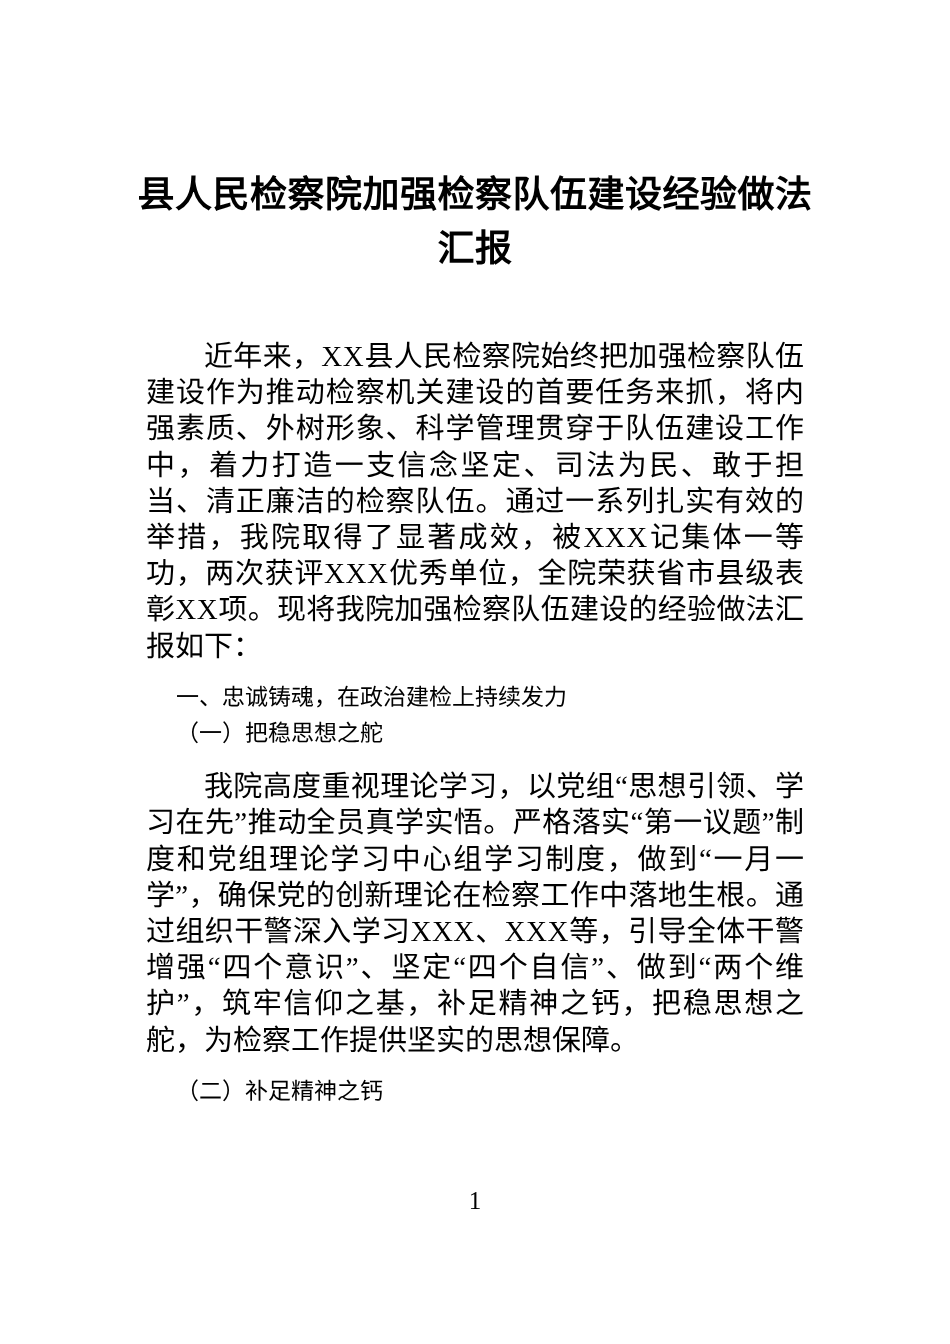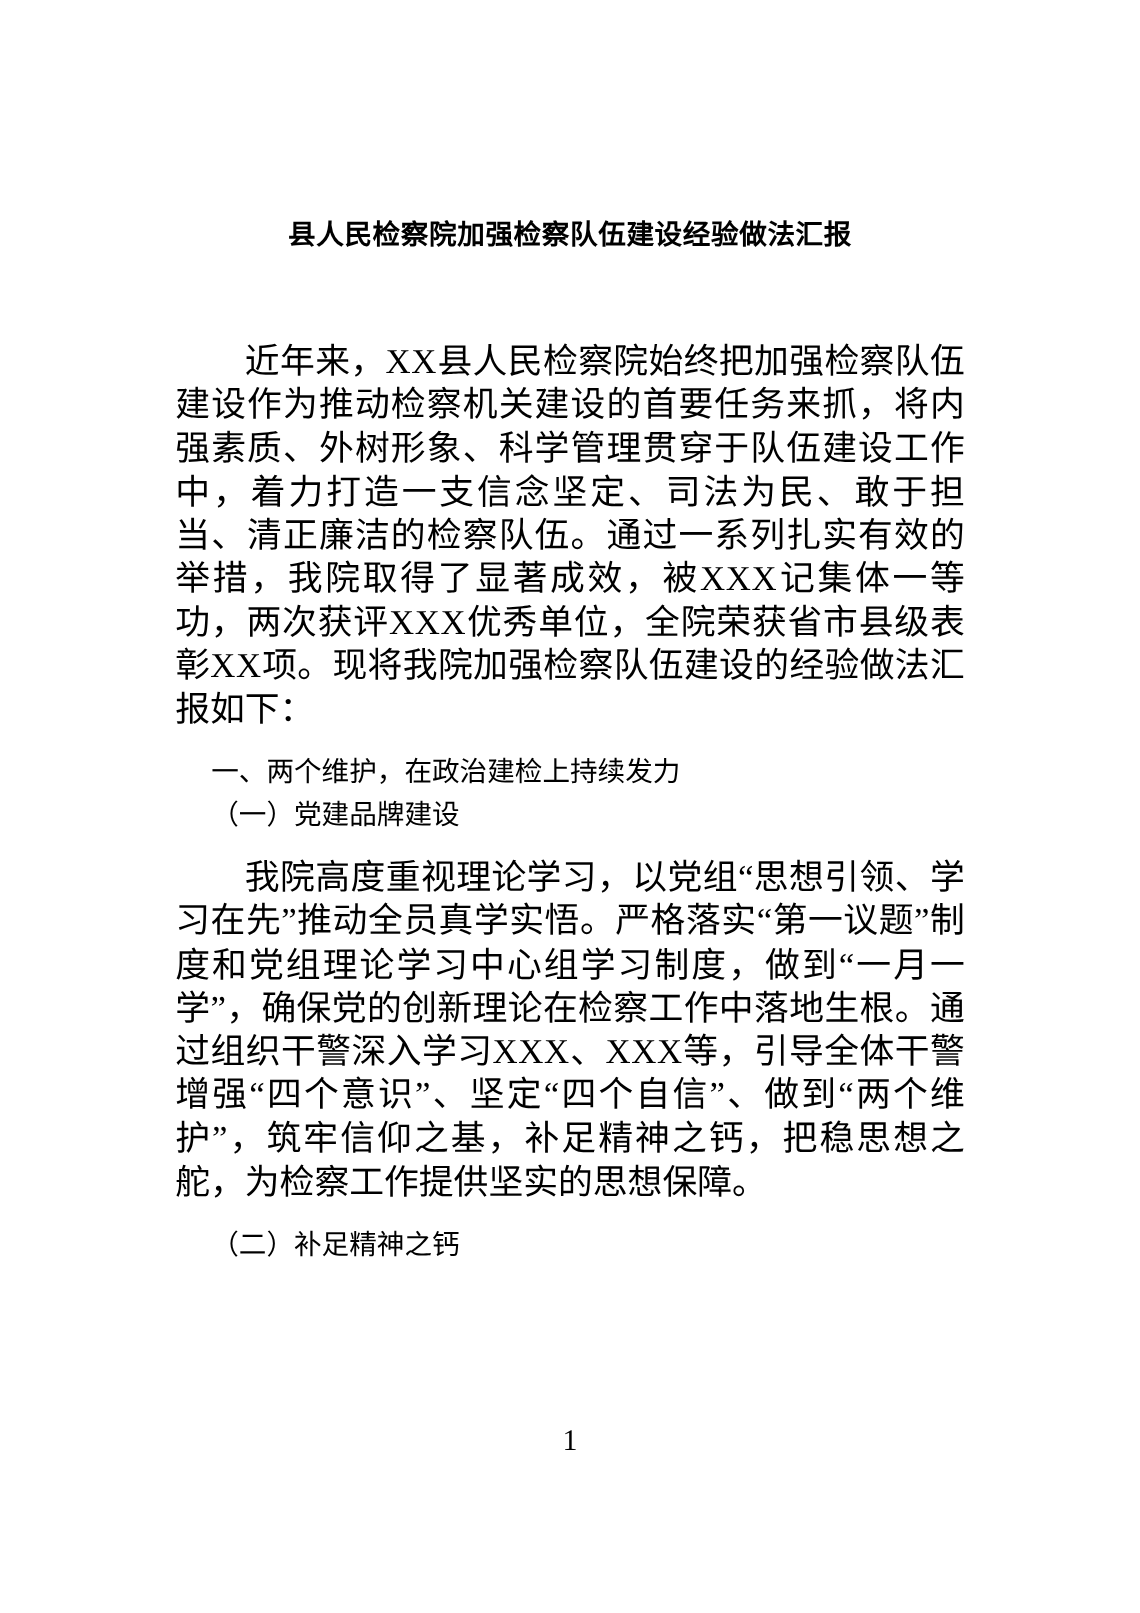--- a/index.html
+++ b/index.html
@@ -27,22 +27,22 @@
     position: absolute;
     left: 130px;
     top: 0;
     width: 690px;
   }
 
   
   .doc-title {
     margin: 0;
     padding: 0;
-    font-family: Liberation Sans, sans-serif;
-    font-size: 23px;
+    font-family: Liberation Serif, serif;
+    font-size: 37px;
     font-weight: bold;
     line-height: 54px;
     text-align: center;
     letter-spacing: 0.5px;
     padding-top: 168px;
     word-break: break-all;
   }
 
   
   .title-gap {
@@ -100,23 +100,23 @@
 <div class="page">
 
   <div class="content">
 
     <h1 class="doc-title">县人民检察院加强检察队伍建设经验做法汇报</h1>
 
     <div class="title-gap"></div>
 
     <p class="para">近年来，<span class="lat">XX</span>县人民检察院始终把加强检察队伍建设作为推动检察机关建设的首要任务来抓，将内强素质、外树形象、科学管理贯穿于队伍建设工作中，着力打造一支信念坚定、司法为民、敢于担当、清正廉洁的检察队伍。通过一系列扎实有效的举措，我院取得了显著成效，被<span class="lat">XXX</span>记集体一等功，两次获评<span class="lat">XXX</span>优秀单位，全院荣获省市县级表彰<span class="lat">XX</span>项。现将我院加强检察队伍建设的经验做法汇报如下：</p>
 
-    <p class="heading">一、两个维护，在政治建检上持续发力</p>
+    <p class="heading">一、忠诚铸魂，在政治建检上持续发力</p>
 
-    <p class="heading">（一）党建品牌建设</p>
+    <p class="heading">（一）把稳思想之舵</p>
 
     <p class="para">我院高度重视理论学习，以党组“思想引领、学习在先”推动全员真学实悟。严格落实“第一议题”制度和党组理论学习中心组学习制度，做到“一月一学”，确保党的创新理论在检察工作中落地生根。通过组织干警深入学习<span class="lat">XXX</span>、<span class="lat">XXX</span>等，引导全体干警增强“四个意识”、坚定“四个自信”、做到“两个维护”，筑牢信仰之基，补足精神之钙，把稳思想之舵，为检察工作提供坚实的思想保障。</p>
 
     <p class="heading">（二）补足精神之钙</p>
 
 
   </div>
 
   <div class="page-number">1</div>
 

